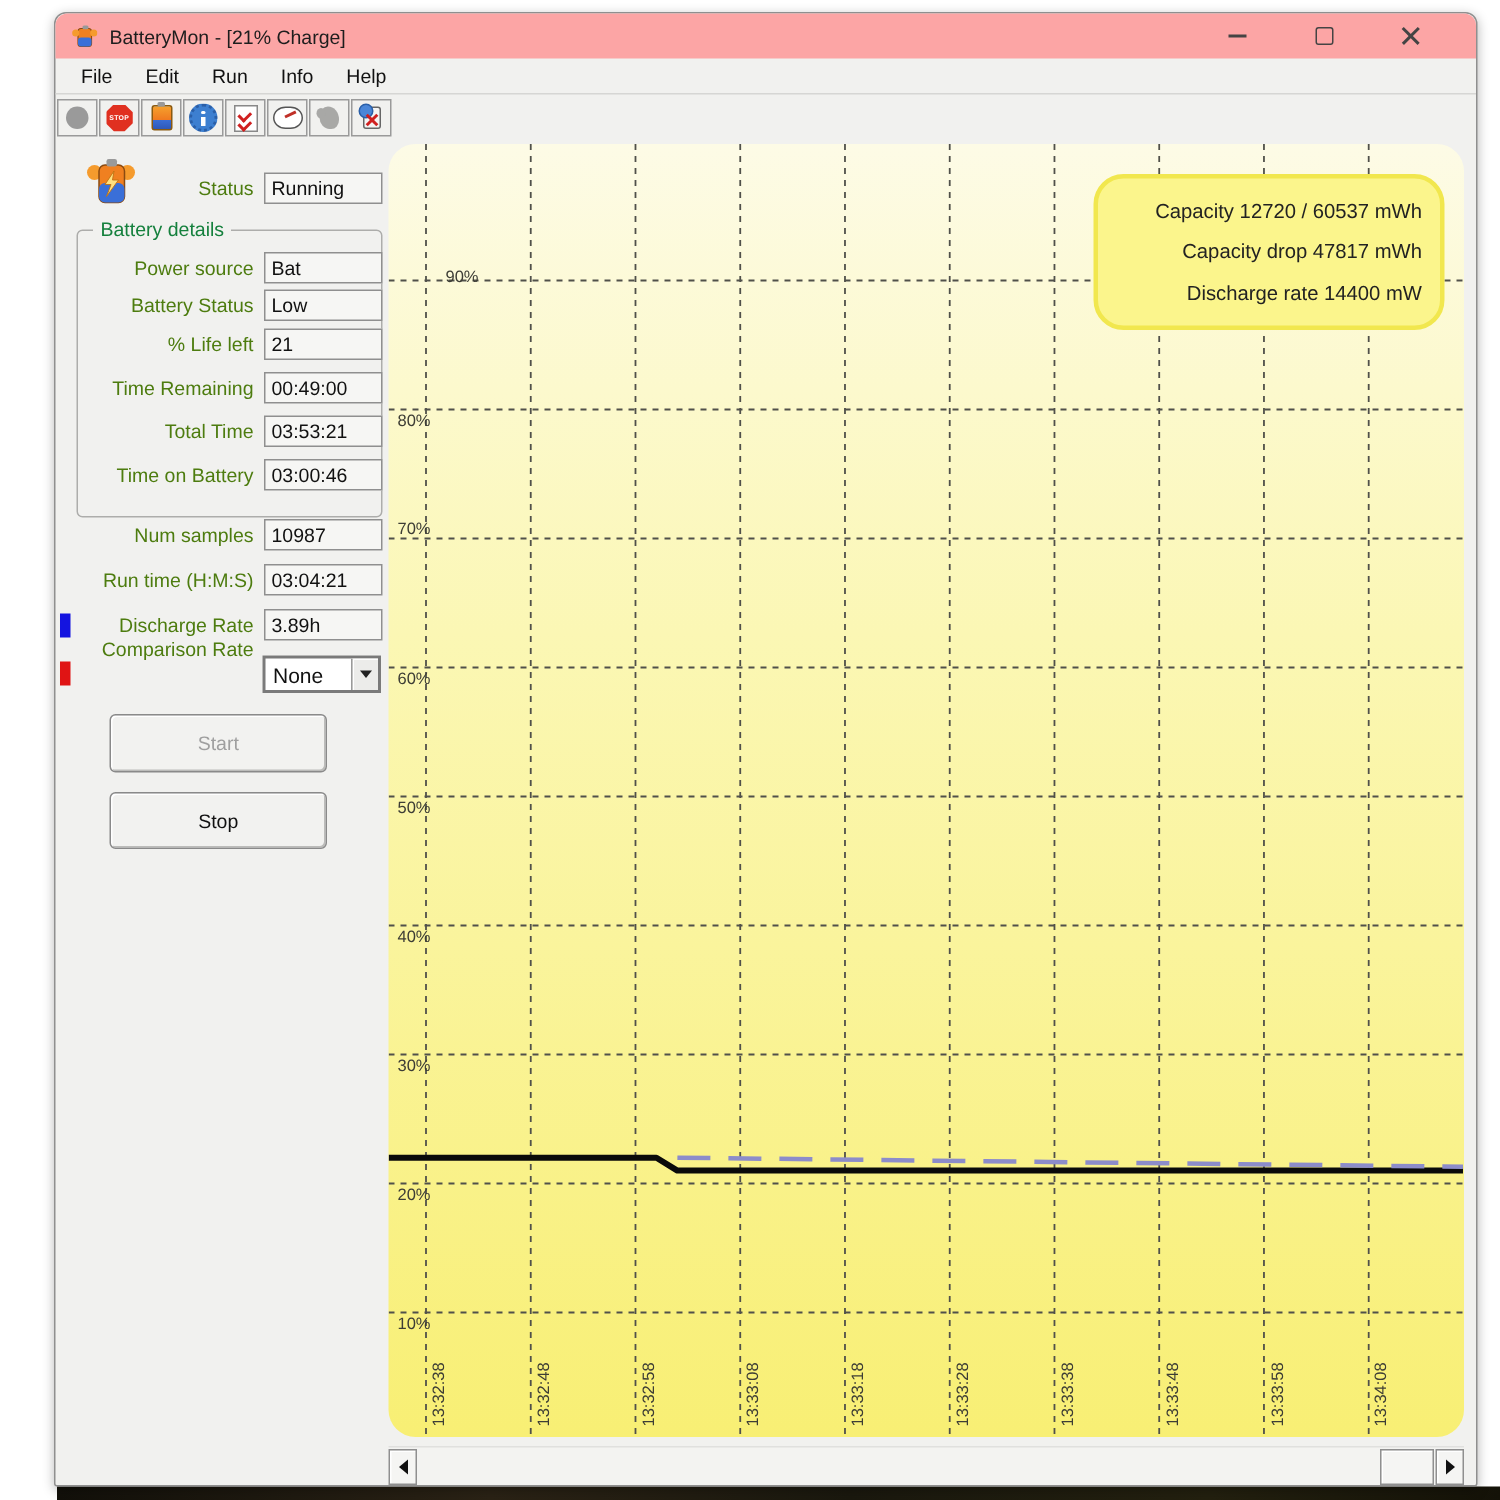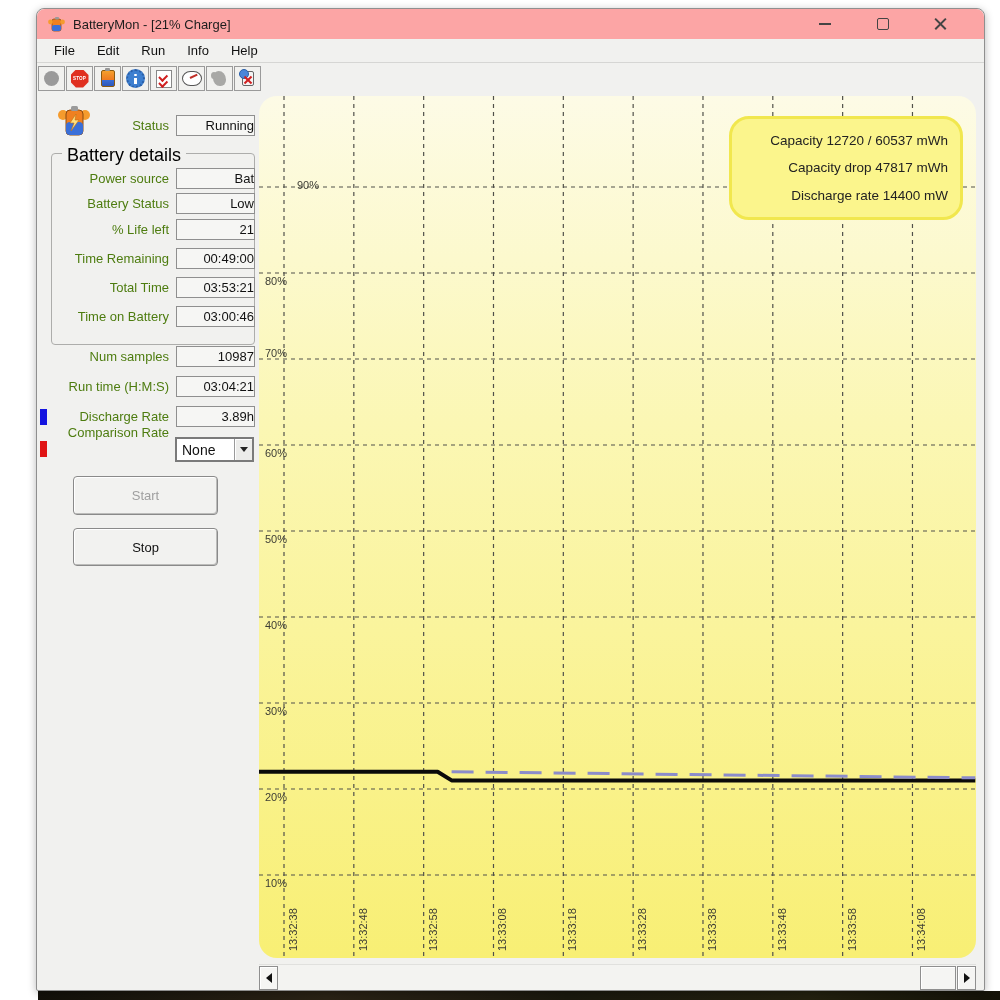--- a/index.html
+++ b/index.html
@@ -51,24 +51,24 @@
   .ic-blob{width:13px;height:15px;background:#a8a8a6;border-radius:46% 60% 42% 55%;position:relative;}
   .ic-blob::before{content:"";position:absolute;left:-2px;top:1px;width:6px;height:7px;background:#a8a8a6;border-radius:50%;}
   .ic-battx{width:10px;height:13px;border:1.4px solid #666;border-radius:2px;position:relative;background:#f4f4f4;}
   .ic-battx::before{content:"";position:absolute;left:-4px;top:-3px;width:8px;height:8px;border-radius:50%;
     background:#4a86d8;border:1px solid #2a5fa8;}
   .xr{position:absolute;width:10px;height:2px;background:#d02020;left:0px;top:7px;}
   .xr1{transform:rotate(45deg);} .xr2{transform:rotate(-45deg);}
   
   .flabel{position:absolute;left:4px;width:128px;text-align:right;font-size:13px;color:#4d7c0f;}
   .ffield{position:absolute;left:139px;width:73px;height:19px;background:#f6f6f4;
-    border:1px solid #8f8f8f;font-size:13px;color:#111;line-height:19px;padding-left:4px;box-sizing:content-box;text-align:right;}
+    border:1px solid #8f8f8f;font-size:13px;color:#111;line-height:19px;padding-left:4px;box-sizing:content-box;}
   .groupbox{position:absolute;left:14px;top:144px;width:202px;height:190px;
     border:1px solid #adadab;border-radius:4px;}
-  .group-title{position:absolute;left:10px;top:-9px;background:#f1f1ef;padding:0 5px;font-size:18px;color:#000000;}
+  .group-title{position:absolute;left:10px;top:-9px;background:#f1f1ef;padding:0 5px;font-size:13px;color:#15803d;}
   .marker{position:absolute;width:7px;height:16px;}
   .btn95{position:absolute;left:36px;width:143px;background:#f2f2f0;border:1px solid #8a8a8a;border-radius:4px;
     box-shadow:inset 1px 1px 0 #ffffff,inset -1px -1px 0 #bcbcba;display:flex;align-items:center;justify-content:center;
     font-size:13px;}
   .dropdown{position:absolute;left:138px;top:428px;width:79px;height:25px;background:#fff;
     border:2px solid #7a7a7a;box-sizing:border-box;display:flex;align-items:center;}
   .dd-value{flex:1;font-size:14px;color:#111;padding-left:5px;}
   .dd-btn{width:17px;height:100%;background:#ececea;border-left:1px solid #9a9a9a;display:flex;
     align-items:center;justify-content:center;box-shadow:inset 1px 1px 0 #fff;}
   .dd-tri{width:0;height:0;border-left:4px solid transparent;border-right:4px solid transparent;border-top:5px solid #222;}

